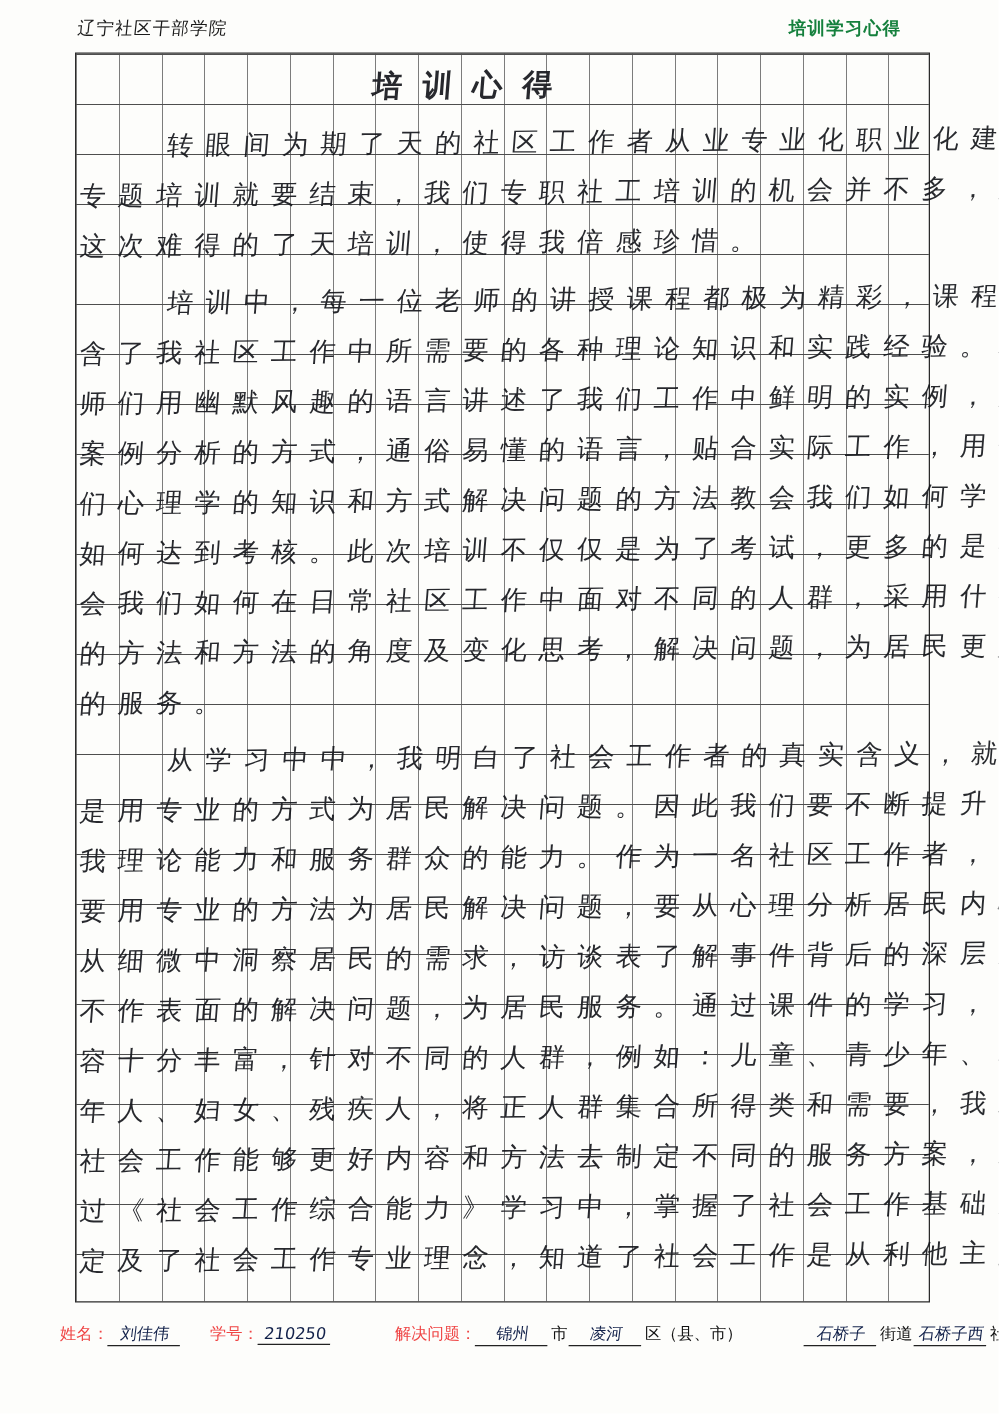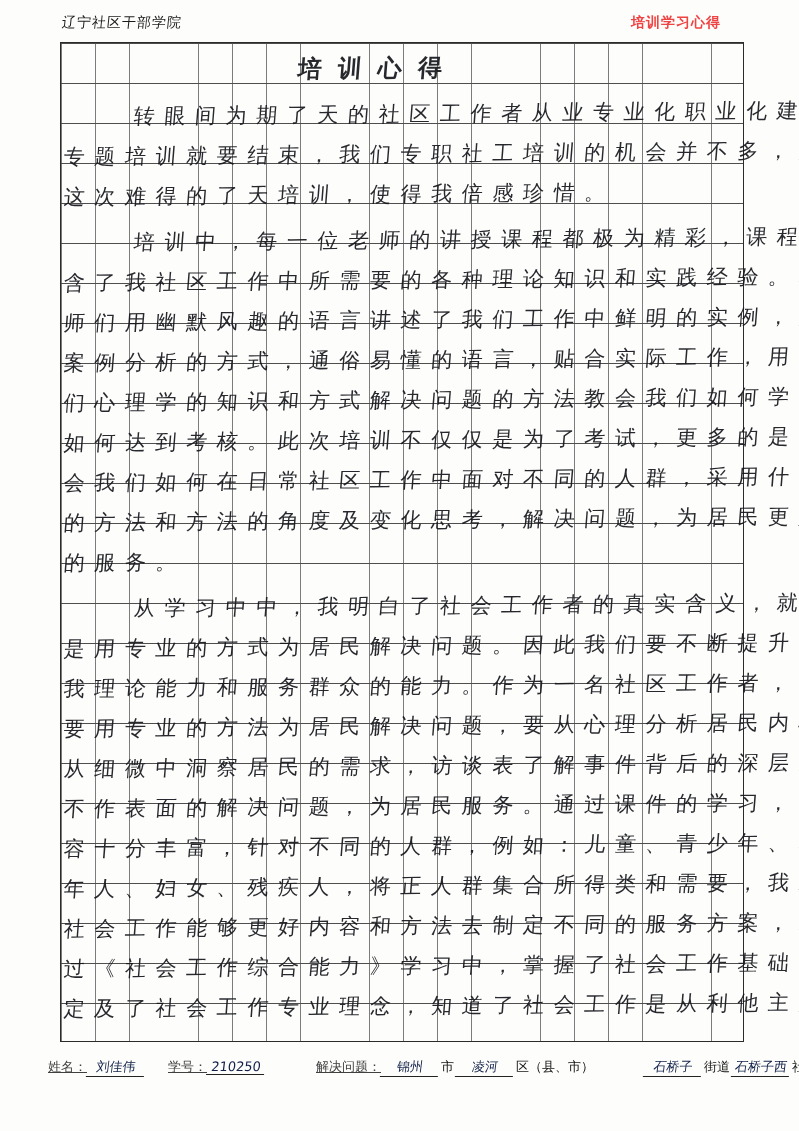--- a/index.html
+++ b/index.html
@@ -35,21 +35,21 @@
     font-family: "DejaVu Serif", serif;
     letter-spacing: 1px;
     transform: skewX(-6deg);
   }
   .header .doc-kind {
     position: absolute;
     right: 30px;
     top: 0;
     font-size: 14px;
     font-weight: bold;
-    color: #ef4444;
+    color: #15803d;
     font-family: "DejaVu Serif", serif;
     letter-spacing: 1px;
   }
 
   
   .sheet {
     position: absolute;
     top: 42px;
     left: 60px;
     width: 684px;
@@ -115,21 +115,21 @@
     height: 40px;
     font-size: 13px;
     color: #111;
     font-family: "DejaVu Serif", serif;
   }
   .f-item {
     position: absolute;
     top: 0;
     white-space: nowrap;
   }
-  .f-label { color: #404040; text-decoration: underline; }
+  .f-label { color: #ef4444; }
   .f-value {
     display: inline-block;
     min-width: 52px;
     border-bottom: 1.3px solid #222;
     text-align: center;
     color: #12214a;
     font-family: "DejaVu Sans", sans-serif;
     transform: skewX(-7deg);
     padding: 0 3px;
   }

